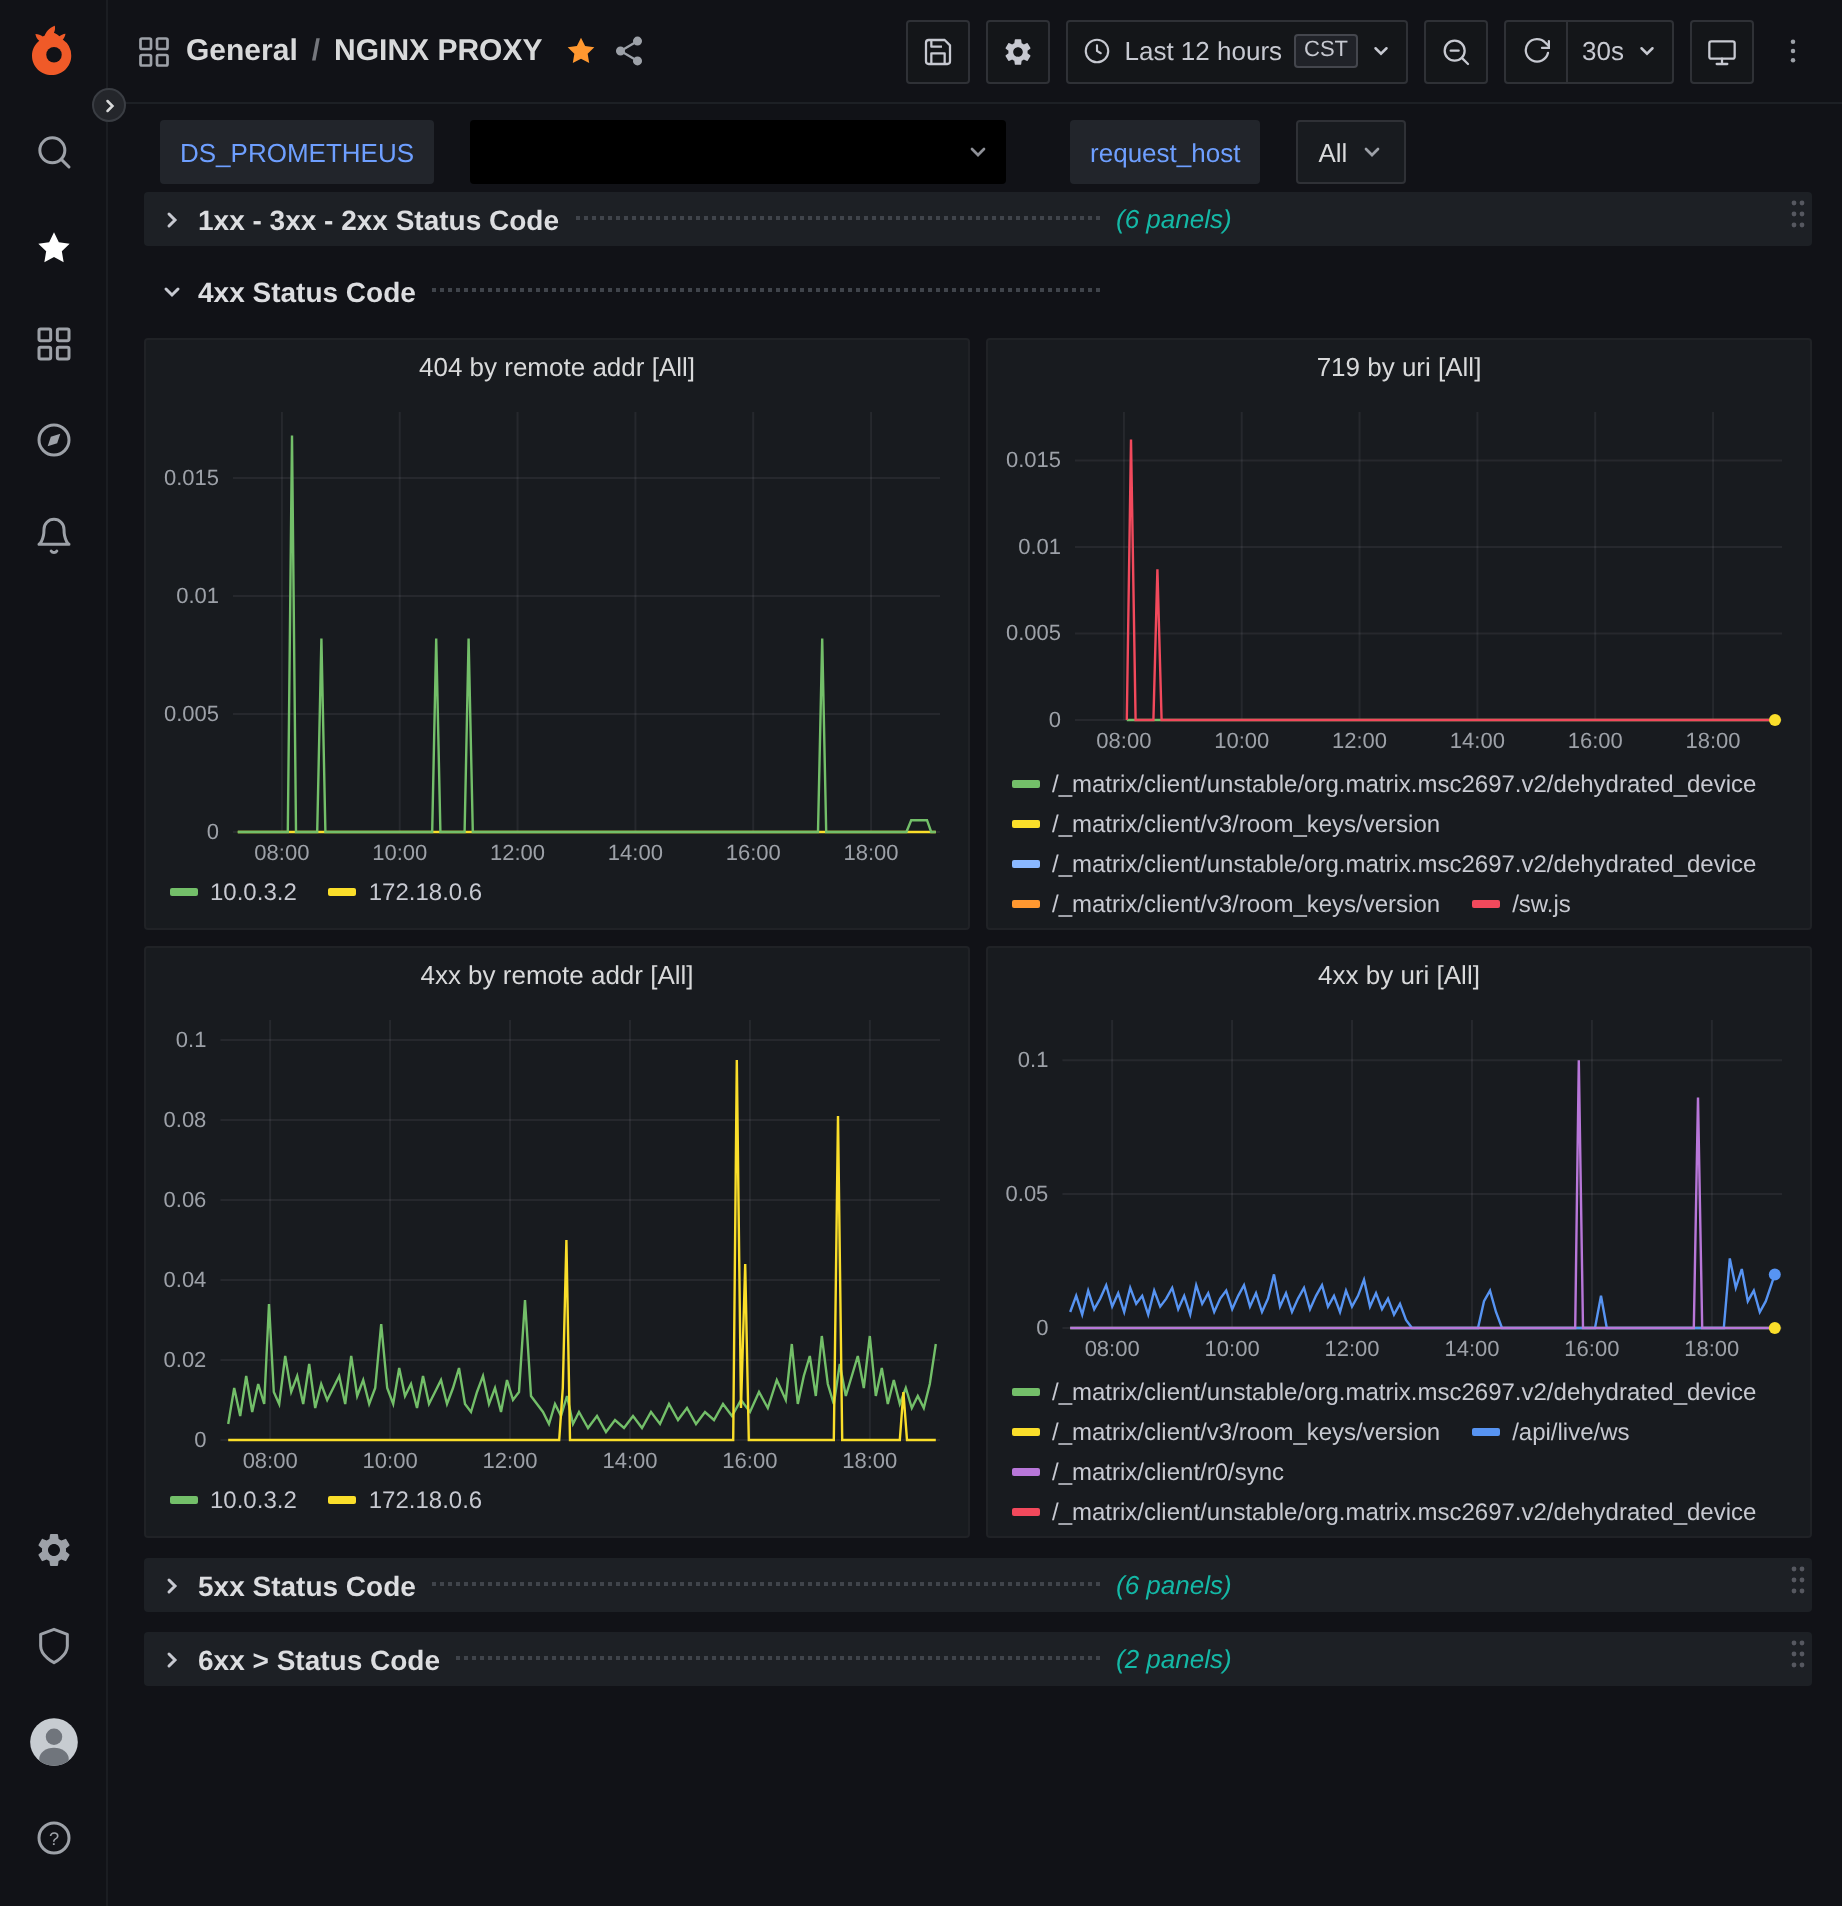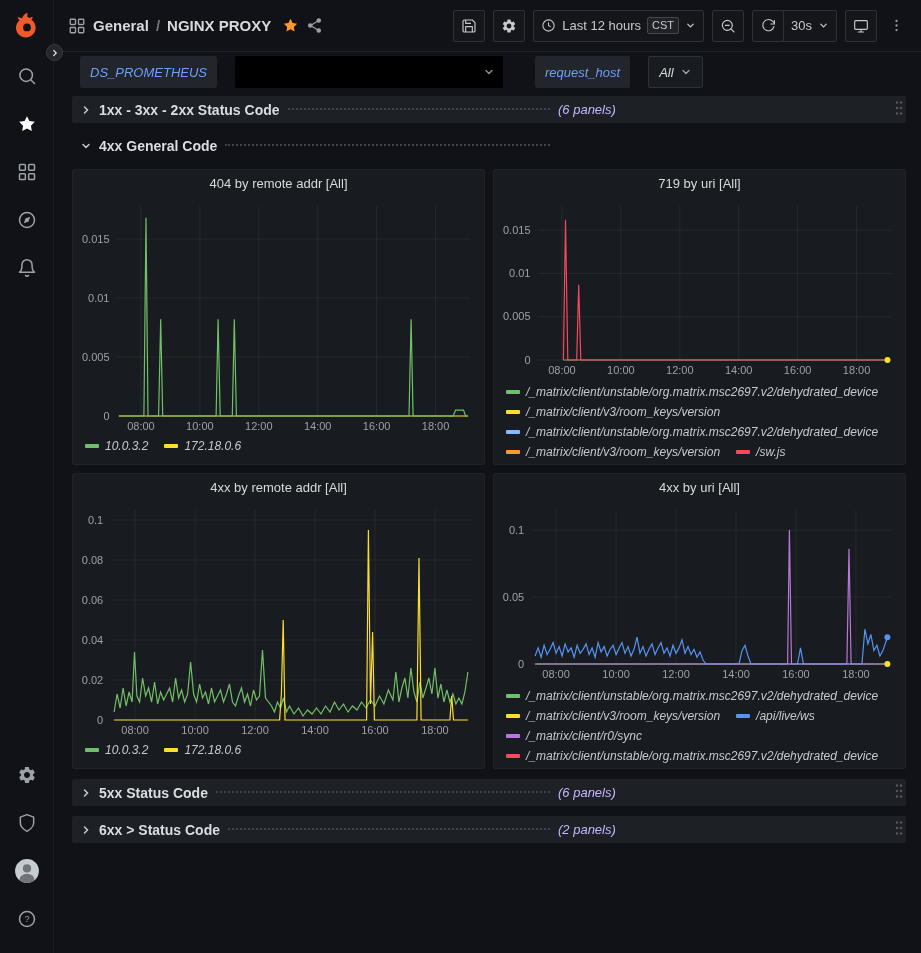--- a/index.html
+++ b/index.html
@@ -35,57 +35,57 @@
     color:#C7C9D1; font-size:13px; cursor:pointer; font-family:inherit; }
   .tz { font-size:11px; border:1px solid #44464D; border-radius:2px; padding:0 4px; line-height:15px;
     color:#C7C9D1; background:#202228; }
   .btn-group { display:flex; }
   .btn-group .tb-btn:first-child { border-radius:2px 0 0 2px; }
   .btn-group .tb-btn:last-child { border-radius:0 2px 2px 0; margin-left:-1px; }
   .tb-kebab { background:none; border:none; color:#9DA1A8; width:22px; height:32px; cursor:pointer;
     display:flex; align-items:center; justify-content:center; padding:0; }
 
   
-  .filters { height:40px; flex:none; display:flex; align-items:center; gap:18px; padding:0 14px 0 26px;font-style:italic; }
+  .filters { height:40px; flex:none; display:flex; align-items:flex-end; gap:18px; padding:0 14px 0 26px; }
   .var-label { height:32px; display:flex; align-items:center; padding:0 10px; background:#22252B;
     border-radius:2px; color:#6E9FFF; font-size:13px; font-weight:500; }
   .var-value-masked { width:268px; height:32px; background:#000; border-radius:2px; display:flex;
     align-items:center; justify-content:flex-end; padding-right:8px; cursor:pointer; margin-right:14px;
     color:#8E9097; }
   .var-value { height:32px; display:flex; align-items:center; gap:6px; padding:0 10px; background:#181B1F;
     border:1px solid #2F3136; border-radius:2px; color:#D8D9DA; font-size:13px; cursor:pointer; }
 
   
   .dash { flex:1; padding:4px 15px 0 18px; overflow:hidden; }
   .row-strip { height:27px; display:flex; align-items:center; background:#1D2025; border-radius:2px;
     padding:0 2px 0 8px; cursor:pointer; }
   .row-strip.plain { background:transparent; }
   .mb9 { margin-bottom:9px; } .mb10 { margin-bottom:10px; }
   .row-left { display:flex; align-items:center; width:478px; }
   .row-chev { color:#C7C9D1; display:flex; flex:none; }
   .row-title { font-size:14px; font-weight:700; color:#DCDDE0; margin-left:7px; white-space:nowrap; }
   .leader { flex:1; border-bottom:2px dotted #40444B; margin:0 8px; align-self:flex-end; margin-bottom:8px; }
-  .row-count { font-size:13px; font-style:italic; color:#c4b5fd; white-space:nowrap; }
+  .row-count { font-size:13px; font-style:italic; color:#14b8a6; white-space:nowrap; }
   .flex-sp { flex:1; }
   .grip { color:#565860; flex:none; }
 
   .panel-grid { display:grid; grid-template-columns:1fr 1fr; gap:8px; }
   .panel { height:296px; background:#181B1F; border:1px solid #202226; border-radius:2px;
     display:flex; flex-direction:column; overflow:hidden; }
   .panel-title { height:28px; line-height:28px; text-align:center; font-size:13px; font-weight:500;
     color:#D8D9DA; flex:none; cursor:pointer; white-space:nowrap; overflow:hidden; }
   .chart { flex:1; min-height:0; }
   .chart svg { display:block; }
   .tk { fill:#9DA1A8; font-size:11px; font-family:"Liberation Sans",sans-serif; }
   .gl { stroke:rgba(204,204,220,0.08); stroke-width:1; }
   .legend { flex:none; padding:2px 10px 6px 12px; font-size:12px; color:#C7C9D1; display:flex;
     flex-wrap:wrap; column-gap:16px; line-height:20px; overflow:hidden; align-content:flex-start; }
   .legend-1row { height:30px; }
   .legend-multi { height:86px; padding-top:4px; }
-  .leg-item { white-space:nowrap; cursor:pointer;font-style:italic; }
+  .leg-item { white-space:nowrap; cursor:pointer; }
   .leg-mark { display:inline-block; width:14px; height:4px; border-radius:1px; margin-right:6px;
     vertical-align:2px; }
 </style>
 </head>
 <body>
 
 <div id="app">
 
   <nav class="sidebar">
     <div class="logo">
@@ -295,21 +295,21 @@
         </span>
       </div>
 
       <div class="row-strip plain mb10">
         <div class="row-left">
           <span class="row-chev">
             <svg viewBox="0 0 16 16" width="12" height="12" fill="none" stroke="currentColor" stroke-width="2" stroke-linecap="round">
                 <path d="M4 6l4 4 4-4"></path>
               </svg>
           </span>
-          <span class="row-title">4xx General Code</span>
+          <span class="row-title">4xx Status Code</span>
           <span class="leader"></span>
         </div>
       </div>
 
       <div class="panel-grid mb10">
         <section class="panel">
           <header class="panel-title">404 by remote addr [All]</header>
           <div class="chart">
               <svg width="411" height="236">
                 <line class="gl" x1="67.95041666666667" y1="8" x2="67.95041666666667" y2="218"></line>

